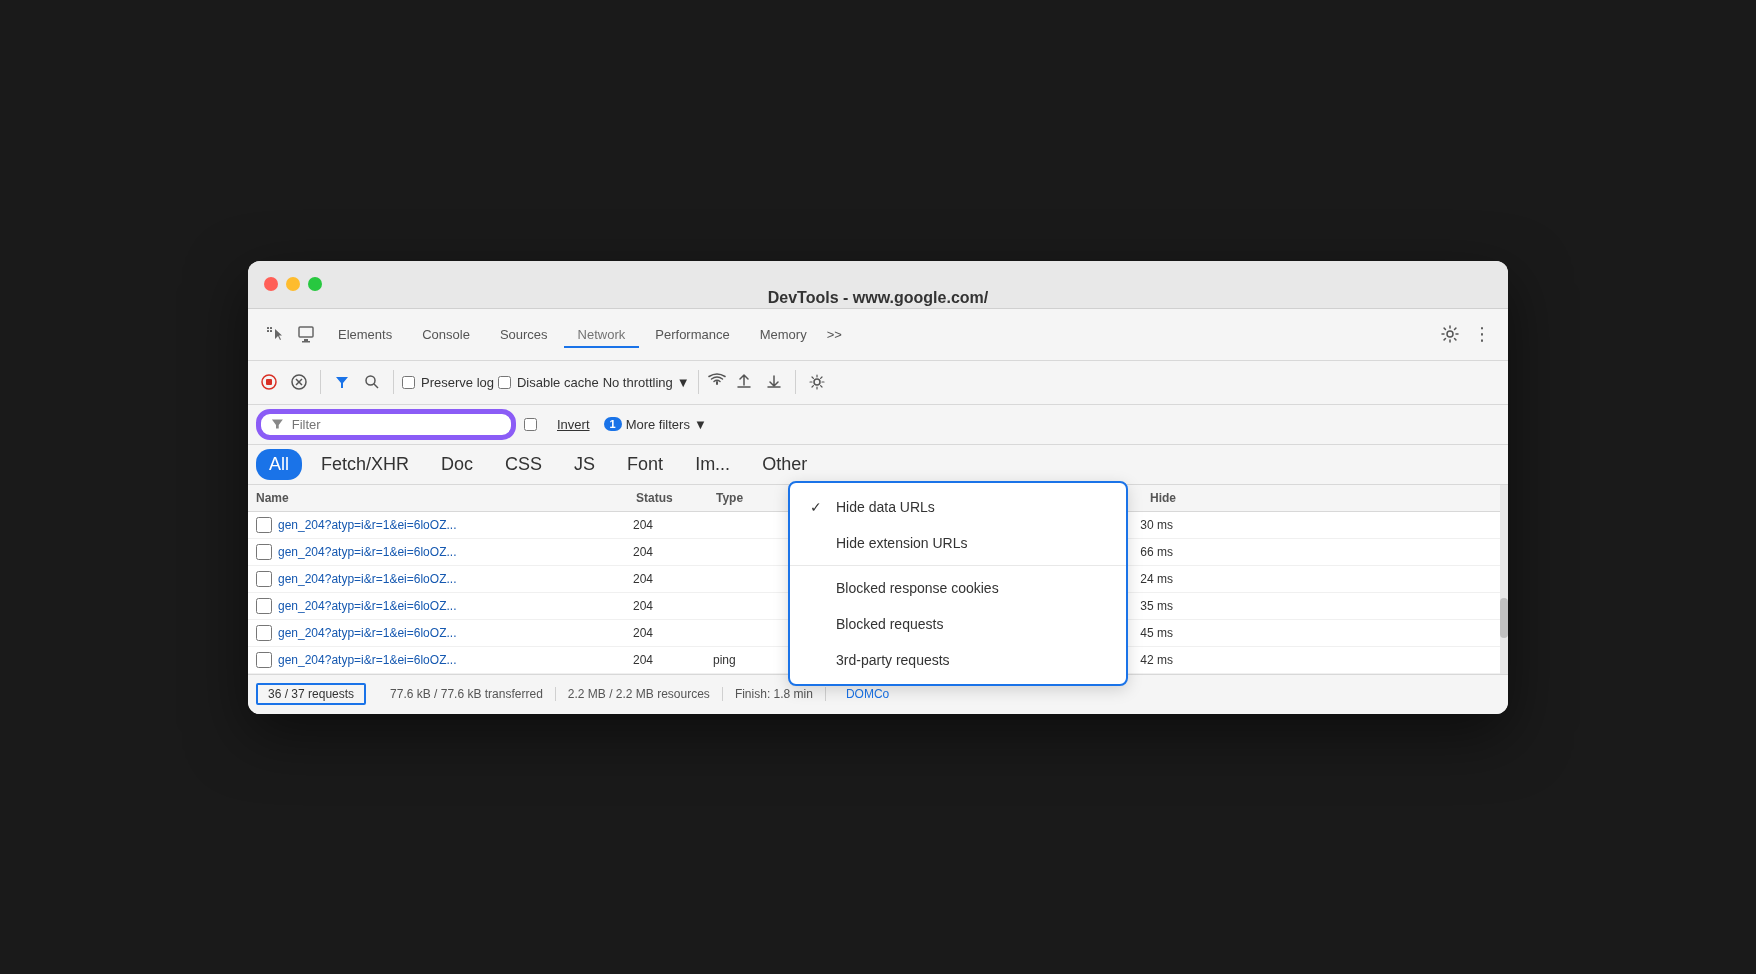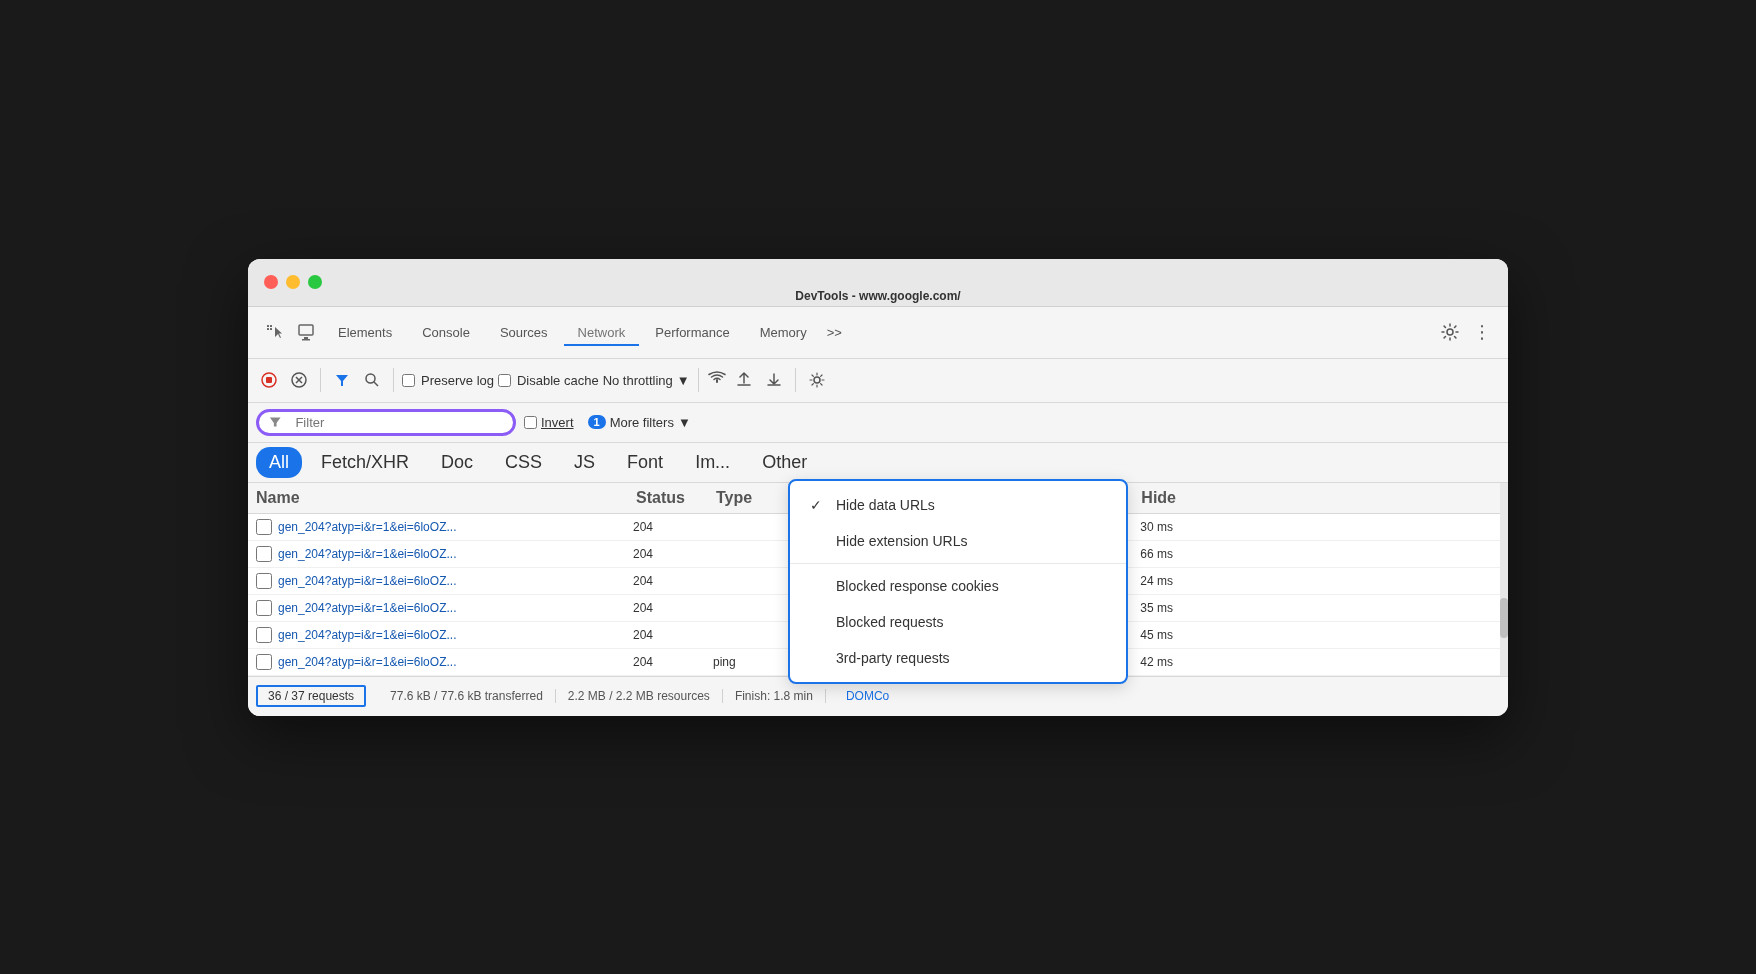--- a/index.html
+++ b/index.html
@@ -37,21 +37,21 @@
     .control {
       width: 14px;
       height: 14px;
       border-radius: 50%;
       cursor: pointer;
     }
     .control.close { background: #ff5f57; }
     .control.minimize { background: #febc2e; }
     .control.maximize { background: #28c840; }
     .title-text {
-      font-size: 12px;
+      font-size: 16px;
       font-weight: 600;
       color: #333;
       margin-top: 28px;
     }
     .toolbar {
       background: #f5f5f5;
       border-bottom: 1px solid #d8d8d8;
       height: 52px;
       display: flex;
       align-items: center;
@@ -170,38 +170,38 @@
       height: 40px;
       display: flex;
       align-items: center;
       padding: 0 8px;
       gap: 8px;
     }
     .filter-input-wrap {
       display: flex;
       align-items: center;
       background: #fff;
-      border: 3px solid #8b5cf6;
+      border: 5px solid #8b5cf6;
       border-radius: 14px;
       padding: 3px 10px;
-      gap: 14px;
+      gap: 8px;
       width: 260px;
     }
     .filter-input-wrap input {
       border: none;
       outline: none;
       font-size: 13px;
       color: #333;
       width: 100%;
       background: transparent;
     }
     .invert-label {
       display: flex;
       align-items: center;
-      gap: 4px;
+      gap: 20px;
       font-size: 13px;
       color: #333;
       cursor: pointer;
       text-decoration: underline;
     }
     .more-filters-btn {
       display: flex;
       align-items: center;
       gap: 4px;
       font-size: 13px;
@@ -273,21 +273,21 @@
     .check-mark {
       font-size: 14px;
       color: #333;
       width: 16px;
     }
     .table-header {
       display: flex;
       background: #f5f5f5;
       border-bottom: 1px solid #d8d8d8;
       padding: 6px 8px;
-      font-size: 16px;
+      font-size: 12px;
       font-weight: 600;
       color: #555;
     }
     .col-name { flex: 0 0 380px; }
     .col-status { flex: 0 0 80px; }
     .col-type { flex: 0 0 100px; }
     .col-initiator { flex: 0 0 200px; }
     .col-size { flex: 0 0 80px; text-align: right; }
     .col-time { flex: 0 0 80px; text-align: right; }
     .table-body { background: #fff; }

